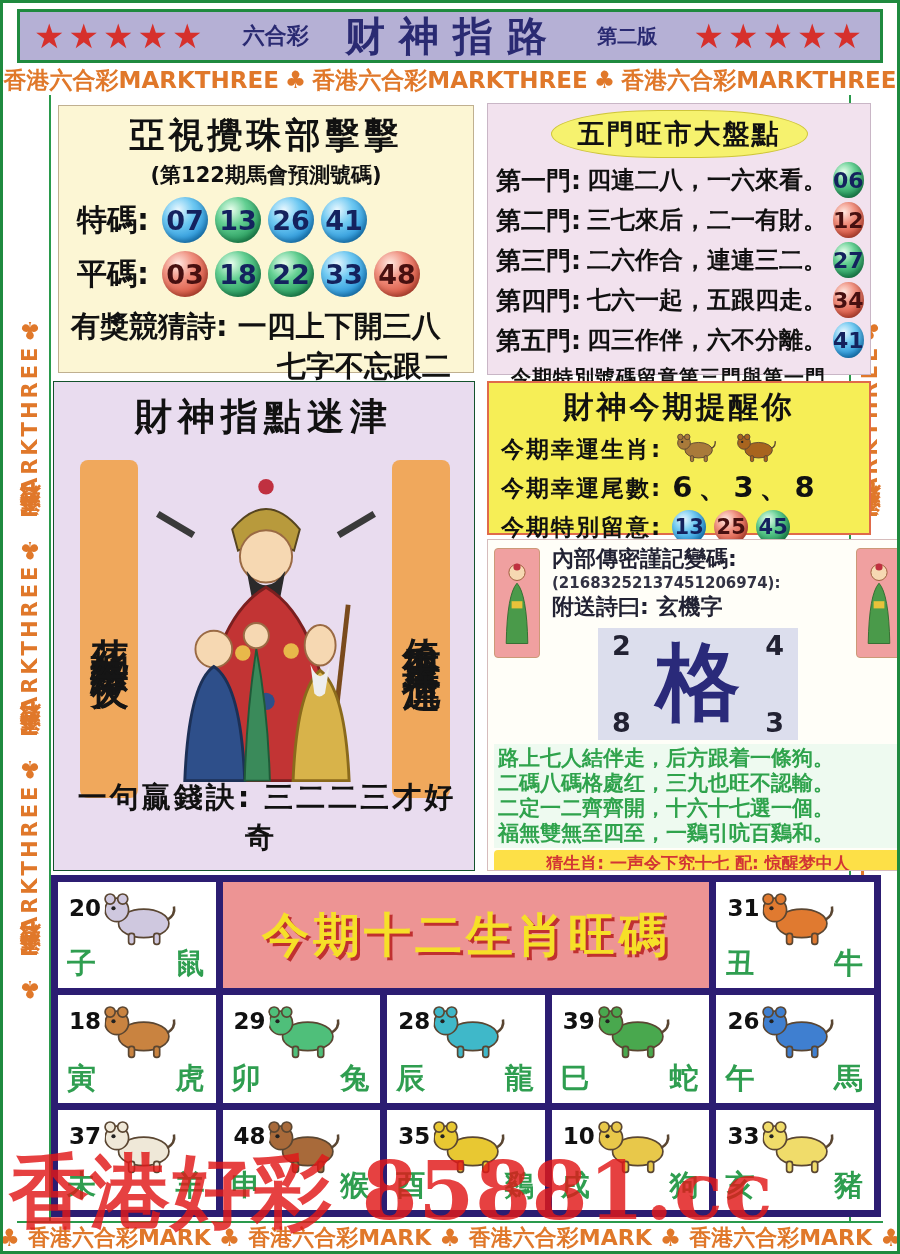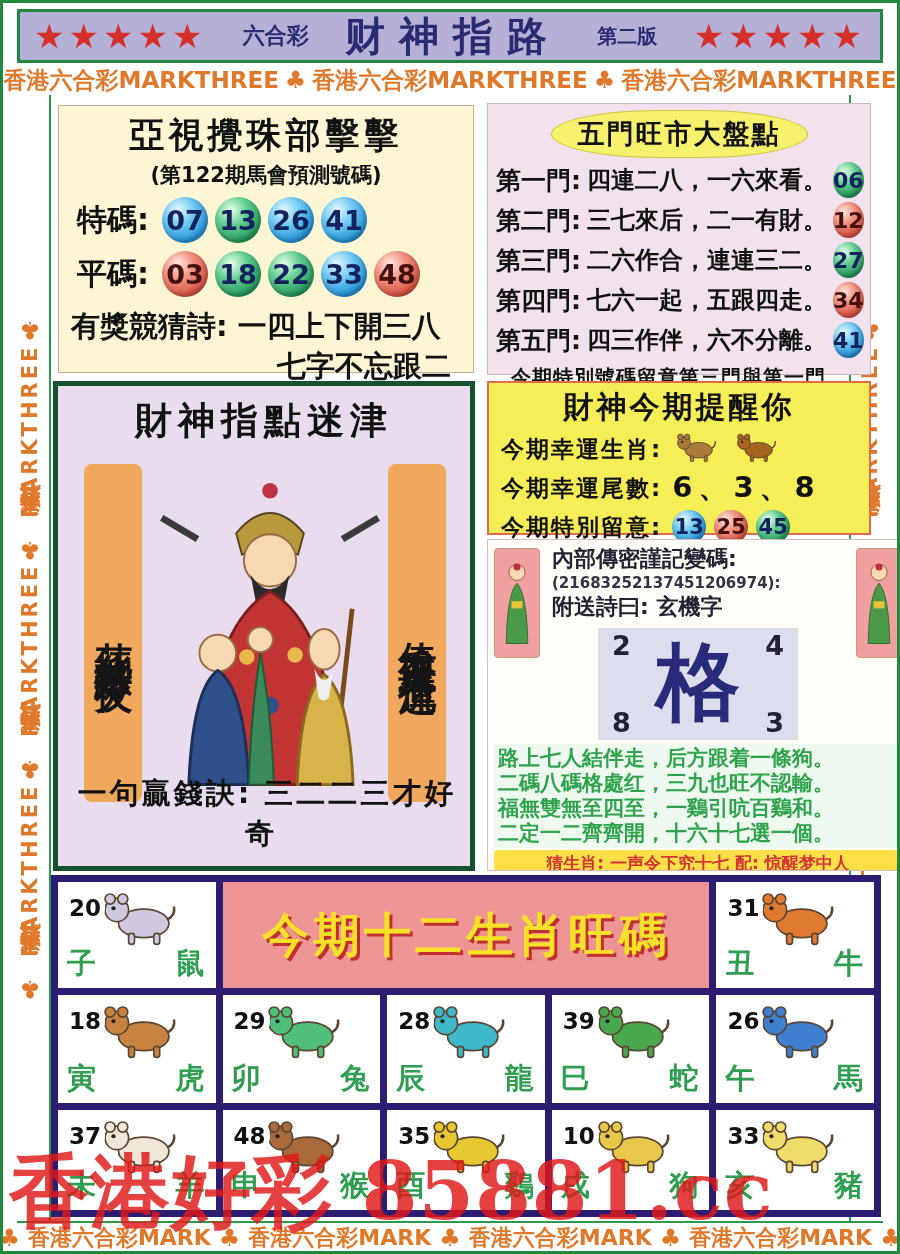--- a/index.html
+++ b/index.html
@@ -89,21 +89,21 @@
   .cc.tl{left:14px;top:2px;} .cc.tr{right:14px;top:2px;}
   .cc.bl{left:14px;bottom:2px;} .cc.br{right:14px;bottom:2px;}
   .cc-center{position:absolute;left:0;right:0;top:50%;transform:translateY(-52%);text-align:center;
              font-size:84px;font-weight:bold;color:#2a2a7a;font-family:"DejaVu Serif","Liberation Serif",serif;line-height:1;}
   #secret-poem{background:#eefaf0;padding:2px 4px;}
   .gpoem{font-size:21px;font-weight:bold;color:#2fa34c;white-space:nowrap;line-height:25px;}
   .red-box{background:#fde047;border-radius:4px;margin-top:2px;padding:2px 4px;text-align:center;}
   .red-l1,.red-l2{font-size:17px;font-weight:bold;color:#d23535;line-height:22px;white-space:nowrap;}
 
   
-  .box-caishen{left:50px;top:378px;width:422px;height:490px;background:#e9dcef;border:5px solid #14532d;}
+  .box-caishen{left:50px;top:378px;width:422px;height:490px;background:#e9dcef;border:1px solid #14532d;}
   .cs-title{font-size:37px;font-weight:bold;color:#111;text-align:center;margin-top:10px;letter-spacing:6px;}
   .banner{position:absolute;top:78px;width:58px;height:338px;background:#f0a85c;border-radius:8px;
           writing-mode:vertical-rl;text-orientation:upright;font-size:38px;font-weight:bold;color:#151515;
           display:flex;align-items:center;justify-content:center;letter-spacing:6px;
           font-family:"DejaVu Serif","Liberation Serif",serif;}
   .banner.left{left:26px;} .banner.right{right:24px;}
   .deity-art{position:absolute;left:96px;top:52px;width:232px;height:380px;display:flex;align-items:center;justify-content:center;}
   .cs-footer{position:absolute;bottom:12px;left:0;right:0;text-align:center;font-size:29px;font-weight:bold;color:#111;letter-spacing:3px;}
   .cs-footer span{margin:0 6px;}
 
@@ -295,22 +295,22 @@
     <div class="char-card">
       <span class="cc tl">2</span>
       <span class="cc tr">4</span>
       <span class="cc bl">8</span>
       <span class="cc br">3</span>
       <span class="cc-center">格</span>
     </div>
     <div id="secret-poem">
         <div class="gpoem">路上七人結伴走，后方跟着一條狗。</div>
         <div class="gpoem">二碼八碼格處红，三九也旺不認輸。</div>
+        <div class="gpoem">二定一二齊齊開，十六十七選一個。</div>
         <div class="gpoem">福無雙無至四至，一鷄引吭百鷄和。</div>
-        <div class="gpoem">二定一二齊齊開，十六十七選一個。</div>
       </div>
     <div class="red-box">
       <div class="red-l1">猜生肖: 一声令下究十七  配: 惊醒梦中人</div>
 
     </div>
   </div>
 
   <div class="box box-caishen">
     <div class="cs-title">財神指點迷津</div>
     <div class="banner left">花紅柳綠不夜天</div>

